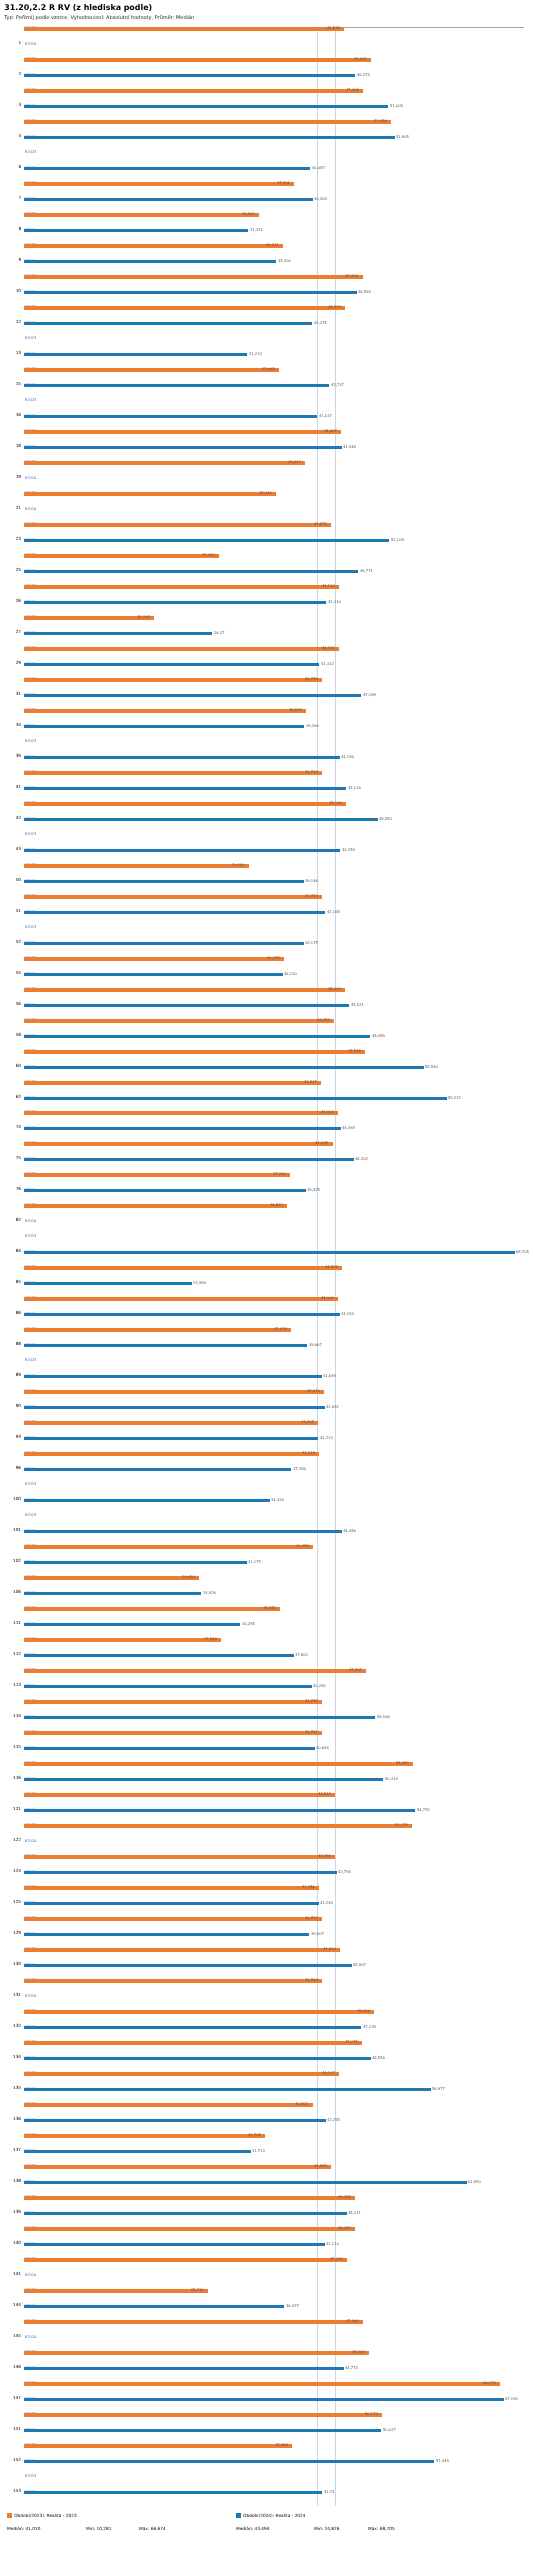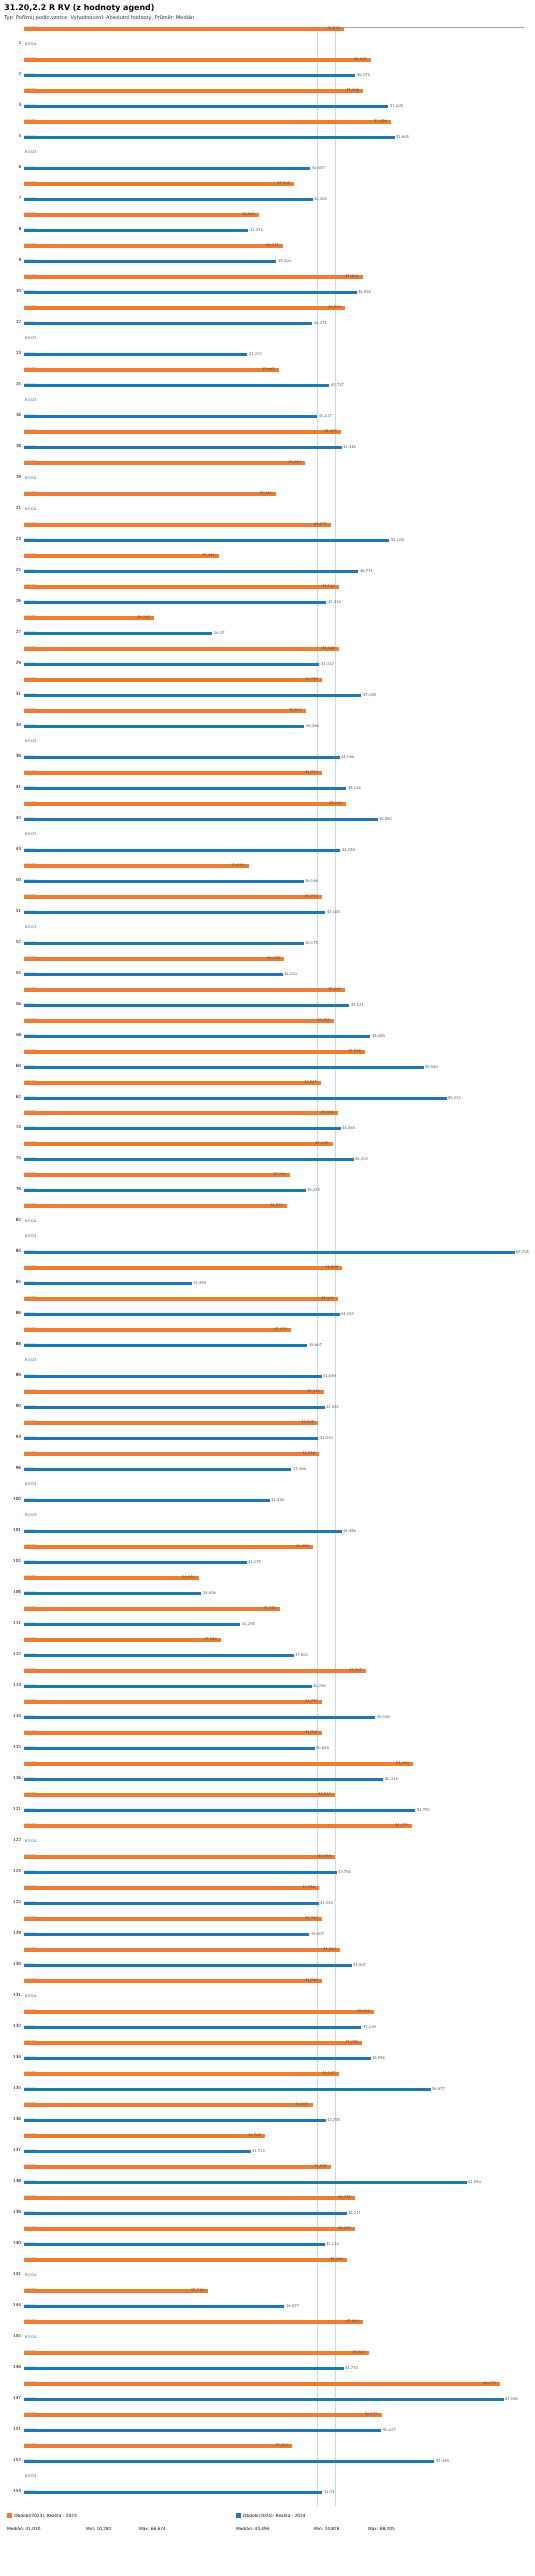--- a/index.html
+++ b/index.html
@@ -17,21 +17,21 @@
   .blabel{position:absolute;font-size:3.7px;color:#555;white-space:nowrap;line-height:3.6px;}
   .serieslbl{position:absolute;font-size:3.6px;color:#4472c4;white-space:nowrap;line-height:3.6px;}
   #legend{position:absolute;left:0;right:0;bottom:0;height:61px;}
   .legitem{position:absolute;font-size:4.3px;white-space:nowrap;}
   .swatch{display:inline-block;width:5px;height:5px;vertical-align:-0.7px;margin-right:2.1px;}
   .statline{position:absolute;font-size:4.3px;white-space:nowrap;}
 </style>
 </head>
 <body>
 
-<div id="title">31.20,2.2 R RV (z hodnoty agend)</div>
+<div id="title">31.20,2.2 R RV (z hlediska podle)</div>
 <div id="subtitle">Typ: Poříznij podle vzorce, Vyhodnocení: Absolutní hodnoty, Průměr: Medián</div>
 
 <div id="plot">
   <div class="axisline"></div>
 <div class="gridline" style="left: 293px;"></div>
     <div class="gridline" style="left: 311px;"></div>
     <div class="grp" style="top: 0px; height: 31px;">
       <div class="rowlbl" style="top: 12.6px;">1</div>
       <div class="serieslbl" style="left: 0.7px; top: 0.4px;">R2023</div>
       <div class="bar b2023" style="left: 0px; top: 0px; width: 320px;"></div>

